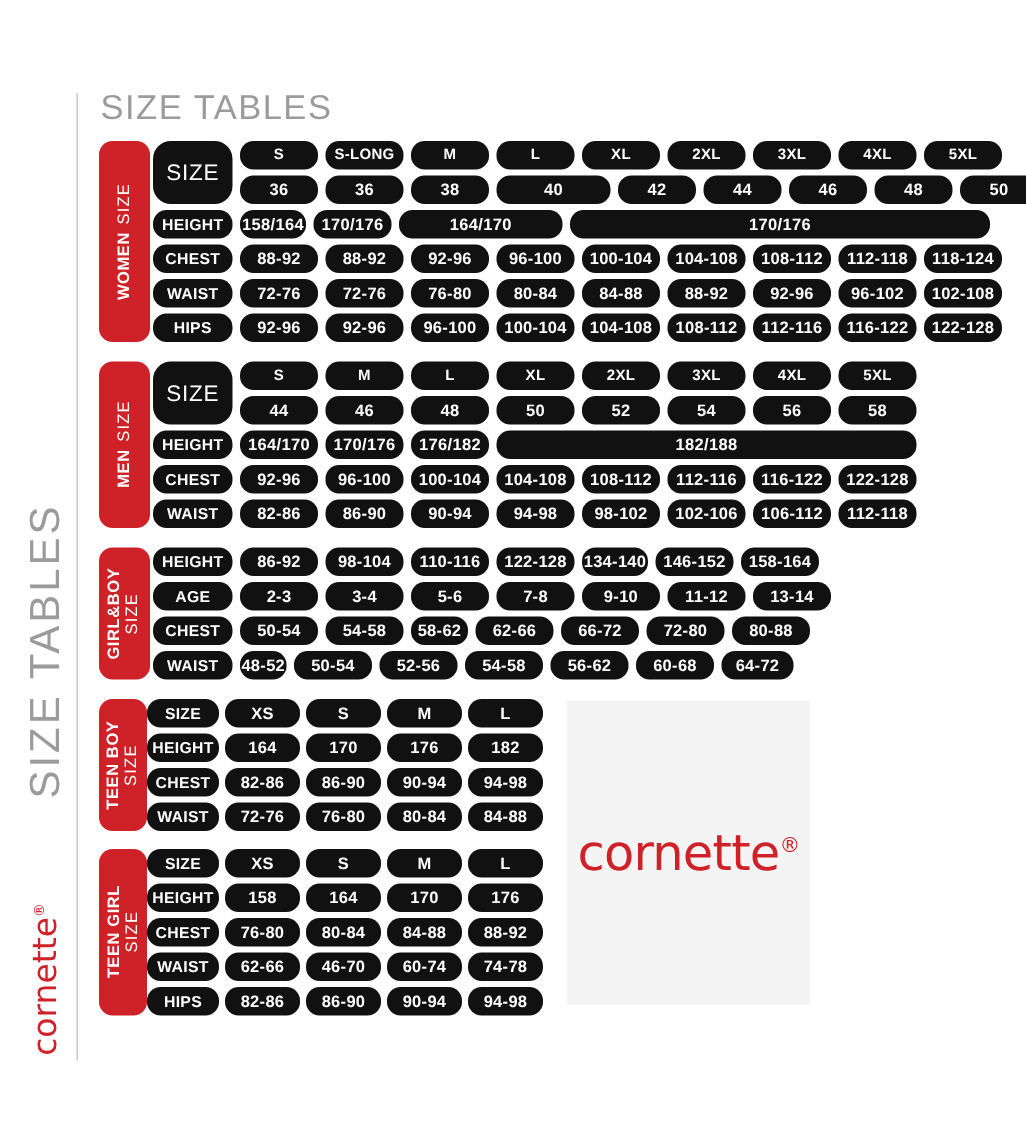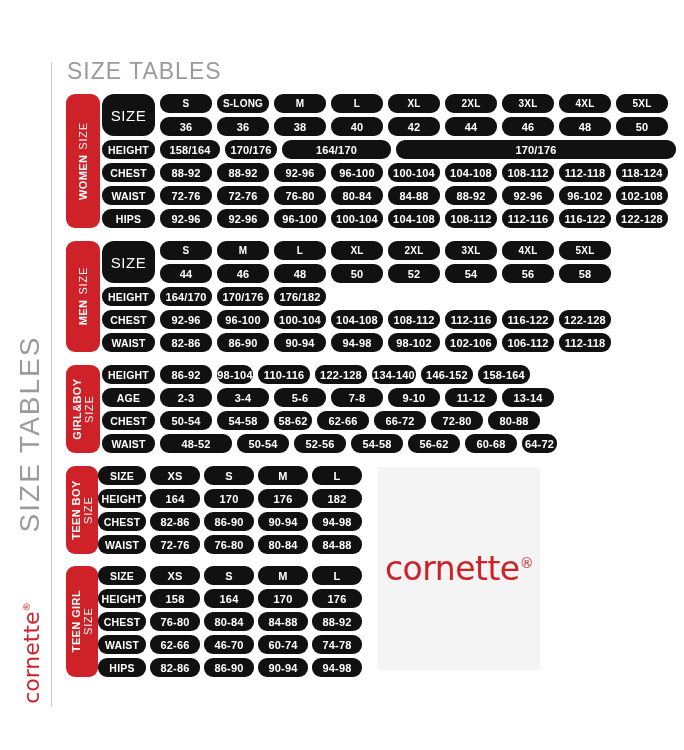--- a/index.html
+++ b/index.html
@@ -61,32 +61,32 @@
                 <div class="pill hdr" style="width: 52px; height: 19px;">XL</div>
                 <div class="pill hdr" style="width: 52px; height: 19px;">2XL</div>
                 <div class="pill hdr" style="width: 52px; height: 19px;">3XL</div>
                 <div class="pill hdr" style="width: 52px; height: 19px;">4XL</div>
                 <div class="pill hdr" style="width: 52px; height: 19px;">5XL</div>
               </div>
               <div class="hline" style="column-gap: 5px;">
                 <div class="pill" style="width: 52px; height: 19px;">36</div>
                 <div class="pill" style="width: 52px; height: 19px;">36</div>
                 <div class="pill" style="width: 52px; height: 19px;">38</div>
-                <div class="pill" style="width: 52px; height: 19px;">40</div>
+                <div class="pill" style="width: 76px; height: 19px;">40</div>
                 <div class="pill" style="width: 52px; height: 19px;">42</div>
                 <div class="pill" style="width: 52px; height: 19px;">44</div>
                 <div class="pill" style="width: 52px; height: 19px;">46</div>
                 <div class="pill" style="width: 52px; height: 19px;">48</div>
                 <div class="pill" style="width: 52px; height: 19px;">50</div>
               </div>
             </div>
           </div>
           <div class="trow" style="column-gap: 5px;">
             <div class="pill lbl" style="width: 53px; height: 19px;">HEIGHT</div>
-            <div class="pill" style="width: 60px; height: 19px;">158/164</div>
+            <div class="pill" style="width: 44px; height: 19px;">158/164</div>
             <div class="pill" style="width: 52px; height: 19px;">170/176</div>
             <div class="pill" style="width: 109px; height: 19px;">164/170</div>
             <div class="pill" style="width: 280px; height: 19px;">170/176</div>
           </div>
           <div class="trow" style="column-gap: 5px;">
             <div class="pill lbl" style="width: 53px; height: 19px;">CHEST</div>
             <div class="pill" style="width: 52px; height: 19px;">88-92</div>
             <div class="pill" style="width: 52px; height: 19px;">88-92</div>
             <div class="pill" style="width: 52px; height: 19px;">92-96</div>
             <div class="pill" style="width: 52px; height: 19px;">96-100</div>
@@ -153,20 +153,21 @@
                 <div class="pill" style="width: 52px; height: 19px;">56</div>
                 <div class="pill" style="width: 52px; height: 19px;">58</div>
               </div>
             </div>
           </div>
           <div class="trow" style="column-gap: 5px;">
             <div class="pill lbl" style="width: 53px; height: 19px;">HEIGHT</div>
             <div class="pill" style="width: 52px; height: 19px;">164/170</div>
             <div class="pill" style="width: 52px; height: 19px;">170/176</div>
             <div class="pill" style="width: 52px; height: 19px;">176/182</div>
+            <div class="pill" style="width: 280px; height: 19px;">182/188</div>
           </div>
           <div class="trow" style="column-gap: 5px;">
             <div class="pill lbl" style="width: 53px; height: 19px;">CHEST</div>
             <div class="pill" style="width: 52px; height: 19px;">92-96</div>
             <div class="pill" style="width: 52px; height: 19px;">96-100</div>
             <div class="pill" style="width: 52px; height: 19px;">100-104</div>
             <div class="pill" style="width: 52px; height: 19px;">104-108</div>
             <div class="pill" style="width: 52px; height: 19px;">108-112</div>
             <div class="pill" style="width: 52px; height: 19px;">112-116</div>
             <div class="pill" style="width: 52px; height: 19px;">116-122</div>
@@ -189,21 +190,21 @@
         <div class="side-label" style="width: 34px; height: 88px;">
           <div class="side-label-text">
             <div class="sl-primary">GIRL&amp;BOY</div>
             <div class="sl-secondary">SIZE</div>
           </div>
         </div>
         <div class="rows" style="margin-left: 36px; row-gap: 4px;">
           <div class="trow" style="column-gap: 5px;">
             <div class="pill lbl" style="width: 53px; height: 19px;">HEIGHT</div>
             <div class="pill" style="width: 52px; height: 19px;">86-92</div>
-            <div class="pill" style="width: 36px; height: 19px;">98-104</div>
+            <div class="pill" style="width: 52px; height: 19px;">98-104</div>
             <div class="pill" style="width: 52px; height: 19px;">110-116</div>
             <div class="pill" style="width: 52px; height: 19px;">122-128</div>
             <div class="pill" style="width: 44px; height: 19px;">134-140</div>
             <div class="pill" style="width: 52px; height: 19px;">146-152</div>
             <div class="pill" style="width: 52px; height: 19px;">158-164</div>
           </div>
           <div class="trow" style="column-gap: 5px;">
             <div class="pill lbl" style="width: 53px; height: 19px;">AGE</div>
             <div class="pill" style="width: 52px; height: 19px;">2-3</div>
             <div class="pill" style="width: 52px; height: 19px;">3-4</div>
@@ -218,27 +219,27 @@
             <div class="pill" style="width: 52px; height: 19px;">50-54</div>
             <div class="pill" style="width: 52px; height: 19px;">54-58</div>
             <div class="pill" style="width: 38px; height: 19px;">58-62</div>
             <div class="pill" style="width: 52px; height: 19px;">62-66</div>
             <div class="pill" style="width: 52px; height: 19px;">66-72</div>
             <div class="pill" style="width: 52px; height: 19px;">72-80</div>
             <div class="pill" style="width: 52px; height: 19px;">80-88</div>
           </div>
           <div class="trow" style="column-gap: 5px;">
             <div class="pill lbl" style="width: 53px; height: 19px;">WAIST</div>
-            <div class="pill" style="width: 72px; height: 19px;">48-52</div>
+            <div class="pill" style="width: 31px; height: 19px;">48-52</div>
             <div class="pill" style="width: 52px; height: 19px;">50-54</div>
             <div class="pill" style="width: 52px; height: 19px;">52-56</div>
             <div class="pill" style="width: 52px; height: 19px;">54-58</div>
             <div class="pill" style="width: 52px; height: 19px;">56-62</div>
             <div class="pill" style="width: 52px; height: 19px;">60-68</div>
-            <div class="pill" style="width: 35px; height: 19px;">64-72</div>
+            <div class="pill" style="width: 48px; height: 19px;">64-72</div>
           </div>
         </div>
       </div>
       <div class="sizetable" style="left: 66px; top: 466px;">
         <div class="side-label" style="width: 32px; height: 88px;">
           <div class="side-label-text">
             <div class="sl-primary">TEEN BOY</div>
             <div class="sl-secondary">SIZE</div>
           </div>
         </div>

